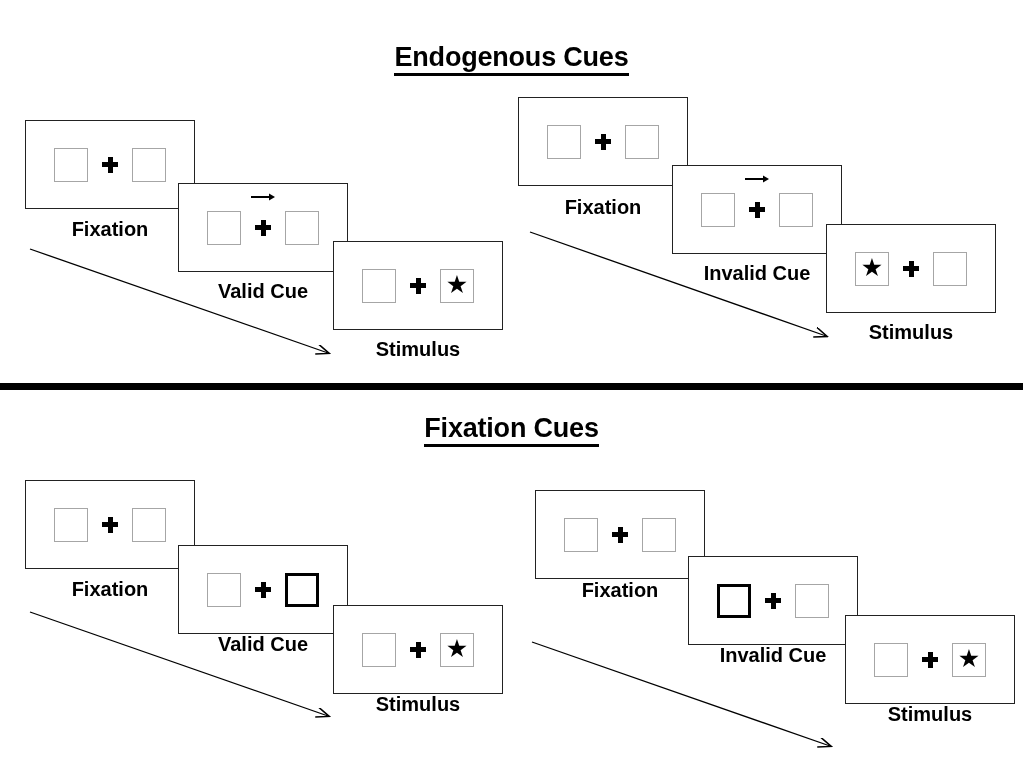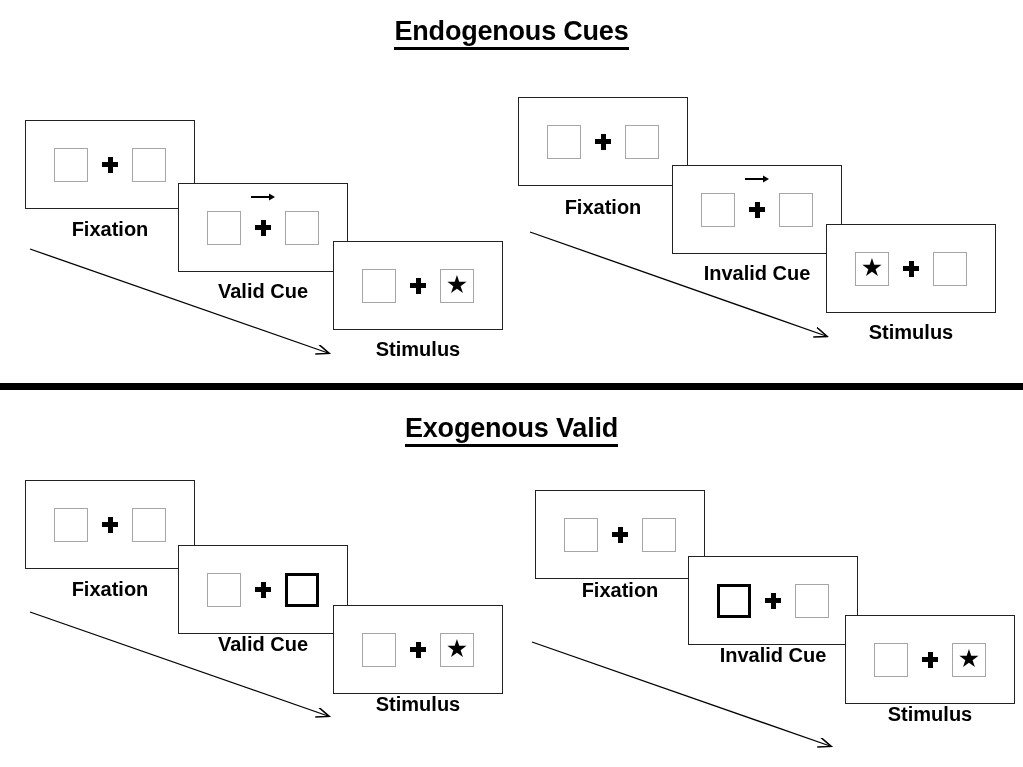--- a/index.html
+++ b/index.html
@@ -139,21 +139,21 @@
   .timeline {
     position: absolute;
     overflow: visible;
   }
 </style>
 </head>
 <body>
 
 <div class="section" style="top:0; height:385px;">
 
-  <div class="section-title" style="top:16px;">
+  <div class="section-title" style="top:42px;">
     <span>Endogenous Cues</span>
   </div>
 
   <svg class="timeline" style="left:28px; top:245px; width:320px; height:120px;" viewBox="0 0 320 120">
     <defs>
       <marker id="ah1" markerWidth="11" markerHeight="11" refX="9" refY="4" orient="auto">
         <path d="M0,0 L10,4 L0,8" fill="none" stroke="#000" stroke-width="1.2"></path>
       </marker>
     </defs>
     <line x1="2" y1="4" x2="300" y2="108" stroke="#000000" stroke-width="1.3" marker-end="url(#ah1)"></line>
@@ -266,21 +266,21 @@
   </div>
   <div class="caption" style="left:826px; top:321px; width:170px;">Stimulus</div>
 
 </div>
 
 <div class="divider" style="top:383px;"></div>
 
 <div class="section" style="top:390px; height:377px;">
 
   <div class="section-title" style="top:23px;">
-    <span>Exogenous Valid</span>
+    <span>Fixation Cues</span>
   </div>
 
   <svg class="timeline" style="left:28px; top:218px; width:320px; height:120px;" viewBox="0 0 320 120">
     <defs>
       <marker id="ah3" markerWidth="11" markerHeight="11" refX="9" refY="4" orient="auto">
         <path d="M0,0 L10,4 L0,8" fill="none" stroke="#000" stroke-width="1.2"></path>
       </marker>
     </defs>
     <line x1="2" y1="4" x2="300" y2="108" stroke="#000000" stroke-width="1.3" marker-end="url(#ah3)"></line>
   </svg>

